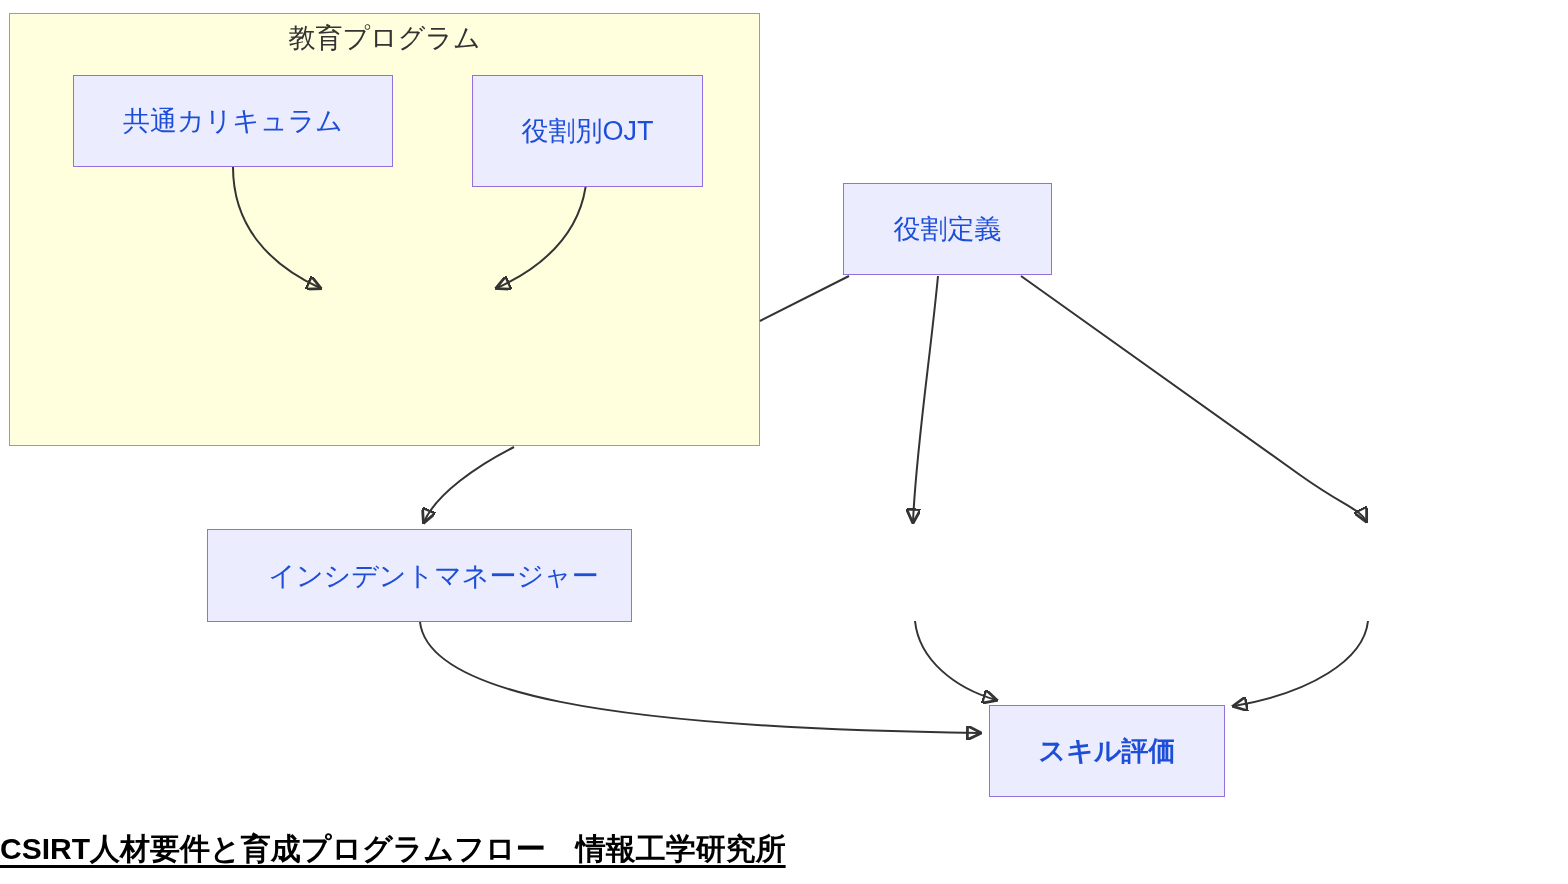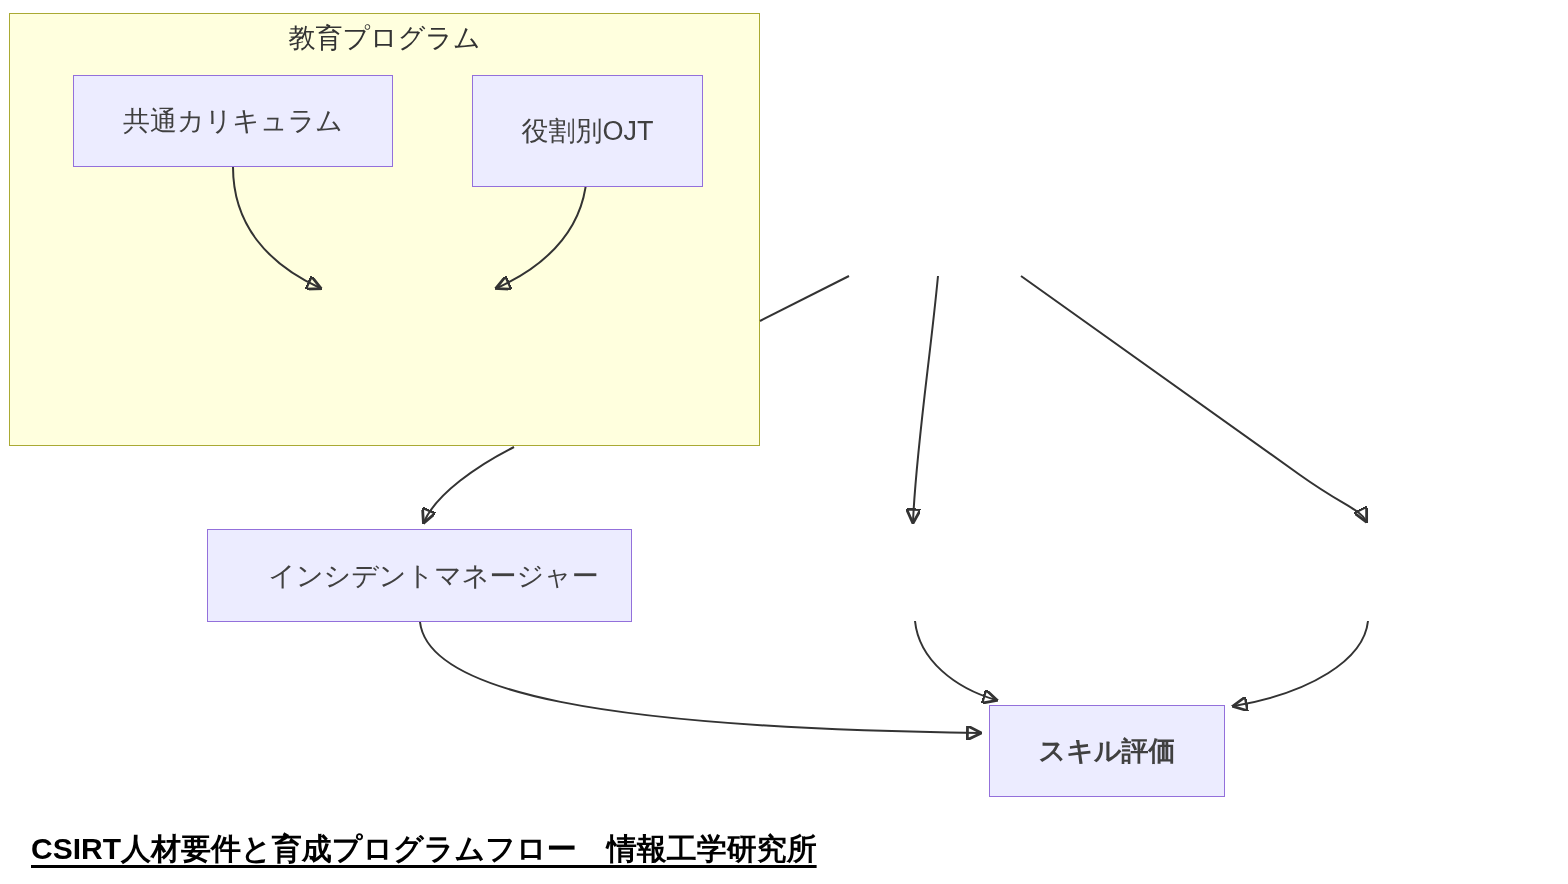--- a/index.html
+++ b/index.html
@@ -41,36 +41,35 @@
   .node {
     position: absolute;
     z-index: 3;
     background: #ececff;
     border: 1.5px solid #9370db;
     box-sizing: border-box;
     display: flex;
     align-items: center;
     justify-content: center;
     font-size: 27px;
-    color: #404040;
+    color: #1d4ed8;
     text-align: center;
   }
   .caption {
     position: absolute;
     left: 0px; top: 832px;
     z-index: 4;
     font-size: 30px;
     font-weight: bold;
     color: #000000;
     text-decoration: underline;
     text-decoration-thickness: 2.5px;
     text-underline-offset: 6px;
     white-space: pre;
     line-height: 1.1;
-    margin-left: 31px;
   }
 </style>
 </head>
 <body>
 
 <div class="stage">
 
   <div class="cluster">
     <div class="cluster-label">教育プログラム</div>
   </div>
@@ -94,20 +93,23 @@
 
   <div class="node" style="left:73px; top:75px; width:320px; height:92px;">
     <span>共通カリキュラム</span>
   </div>
 
   <div class="node" style="left:472px; top:75px; width:231px; height:112px;">
     <span>役割別OJT</span>
   </div>
 
 
+  <div class="node" style="left:843px; top:183px; width:209px; height:92px;">
+    <span>役割定義</span>
+  </div>
 
   <div class="node" style="left:207px; top:529px; width:425px; height:93px;padding-left:28px;">
     <span>インシデントマネージャー</span>
   </div>
 
 
 
   <div class="node" style="left:989px; top:705px; width:236px; height:92px;font-weight:bold;">
     <span>スキル評価</span>
   </div>

